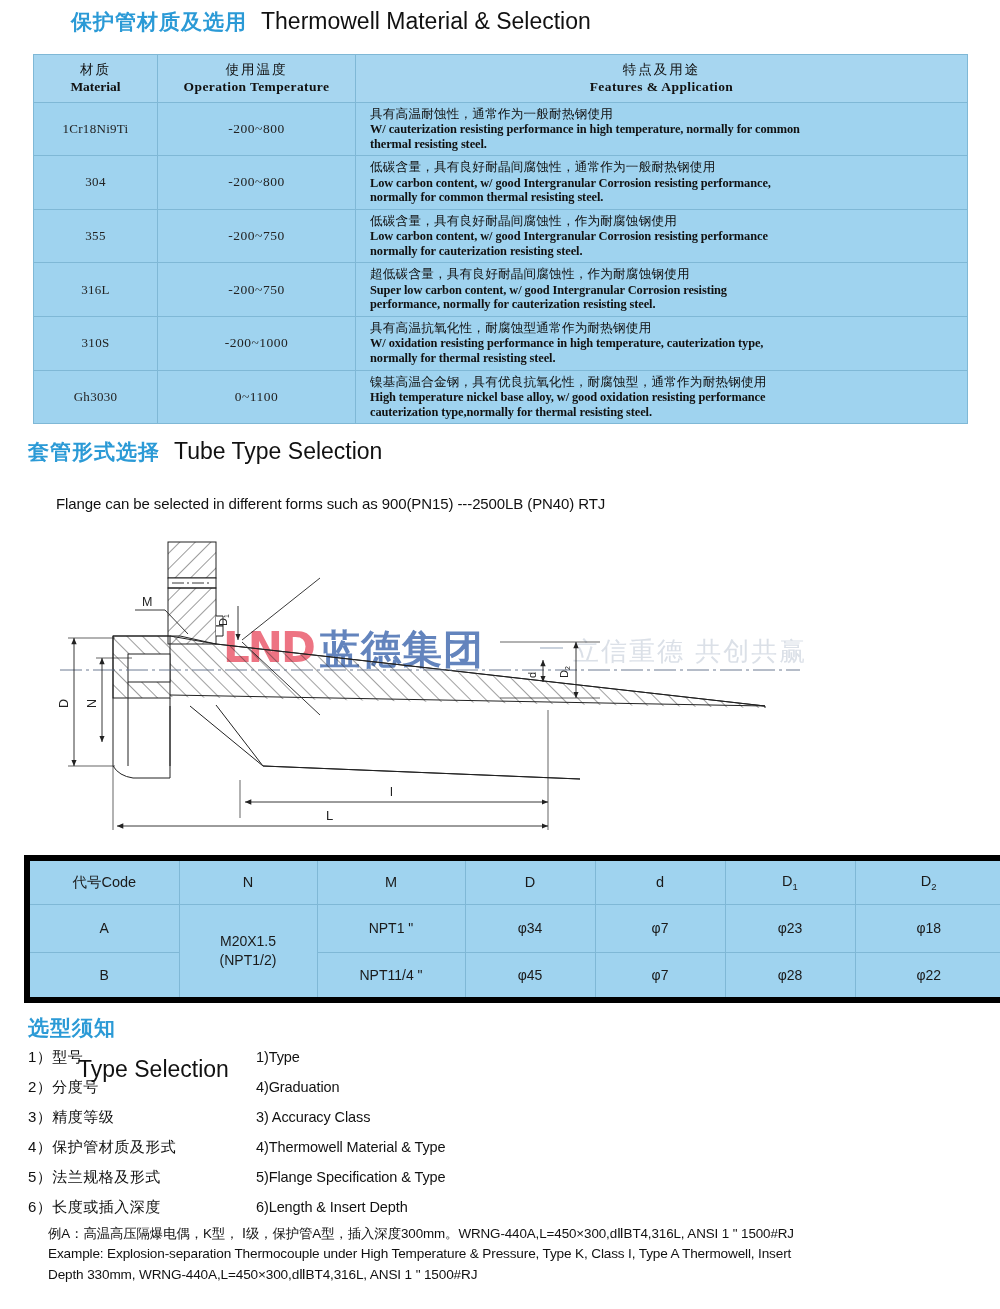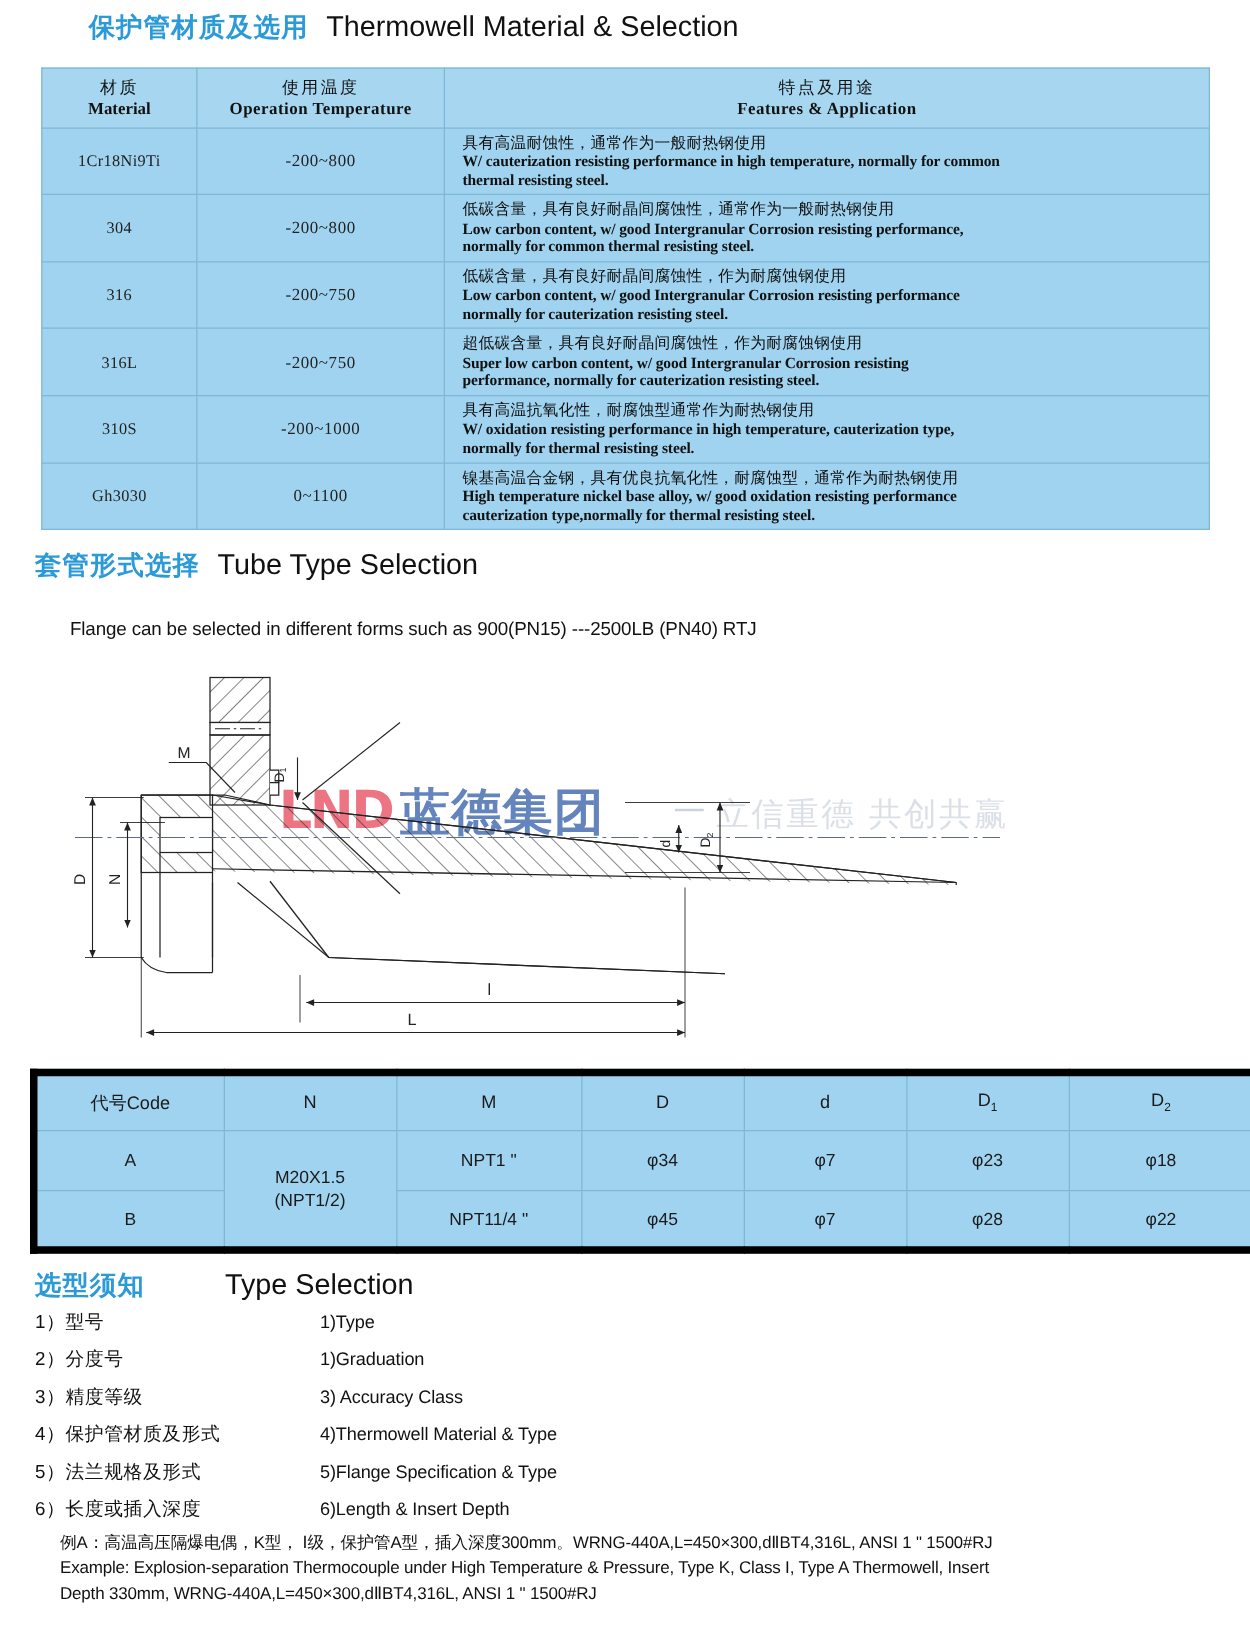--- a/index.html
+++ b/index.html
@@ -128,21 +128,21 @@
     font-size: 14px;
     color: #1a1a1a;
     padding: 10px 2px;
   }
   #dimension-table thead td { height: 46px; font-size: 14.5px; }
   #dimension-table tbody td { height: 48px; }
   .dim-sub { font-size: 9.5px; vertical-align: sub; }
   .n-cell { line-height: 1.35; font-size: 13.5px; }
 
   
-  #head-typesel { position: absolute; top: 1014px; left: 0; }
+  #head-typesel { position: absolute; top: 1014px; left: 0; flex-direction: column; }
   #head-typesel .head-cn { font-size: 21px; }
   #head-typesel .head-en { font-size: 23px; }
 
   #type-list {
     position: absolute;
     top: 1048px; left: 0;
     width: 640px;
   }
   .type-row {
     display: flex;
@@ -225,21 +225,21 @@
     <tr>
       <td class="cell-mat">304</td>
       <td class="cell-temp">-200~800</td>
       <td class="cell-feat">
         <div class="feat-cn">低碳含量，具有良好耐晶间腐蚀性，通常作为一般耐热钢使用</div>
         <div class="feat-en">Low carbon content, w/ good Intergranular Corrosion resisting performance,</div>
         <div class="feat-en">normally for common thermal resisting steel.</div>
       </td>
     </tr>
     <tr>
-      <td class="cell-mat">316</td>
+      <td class="cell-mat">355</td>
       <td class="cell-temp">-200~750</td>
       <td class="cell-feat">
         <div class="feat-cn">低碳含量，具有良好耐晶间腐蚀性，作为耐腐蚀钢使用</div>
         <div class="feat-en">Low carbon content, w/ good Intergranular Corrosion resisting performance</div>
         <div class="feat-en">normally for cauterization resisting steel.</div>
       </td>
     </tr>
     <tr>
       <td class="cell-mat">316L</td>
       <td class="cell-temp">-200~750</td>
@@ -440,21 +440,21 @@
   <span class="head-en" style="padding-left:50px">Type Selection</span>
 </div>
 
 <div id="type-list">
   <div class="type-row">
     <span class="type-cn">1）型号</span>
     <span class="type-en">1)Type</span>
   </div>
   <div class="type-row">
     <span class="type-cn">2）分度号</span>
-    <span class="type-en">1)Graduation</span>
+    <span class="type-en">4)Graduation</span>
   </div>
   <div class="type-row">
     <span class="type-cn">3）精度等级</span>
     <span class="type-en">3) Accuracy Class</span>
   </div>
   <div class="type-row">
     <span class="type-cn">4）保护管材质及形式</span>
     <span class="type-en">4)Thermowell Material &amp; Type</span>
   </div>
   <div class="type-row">

